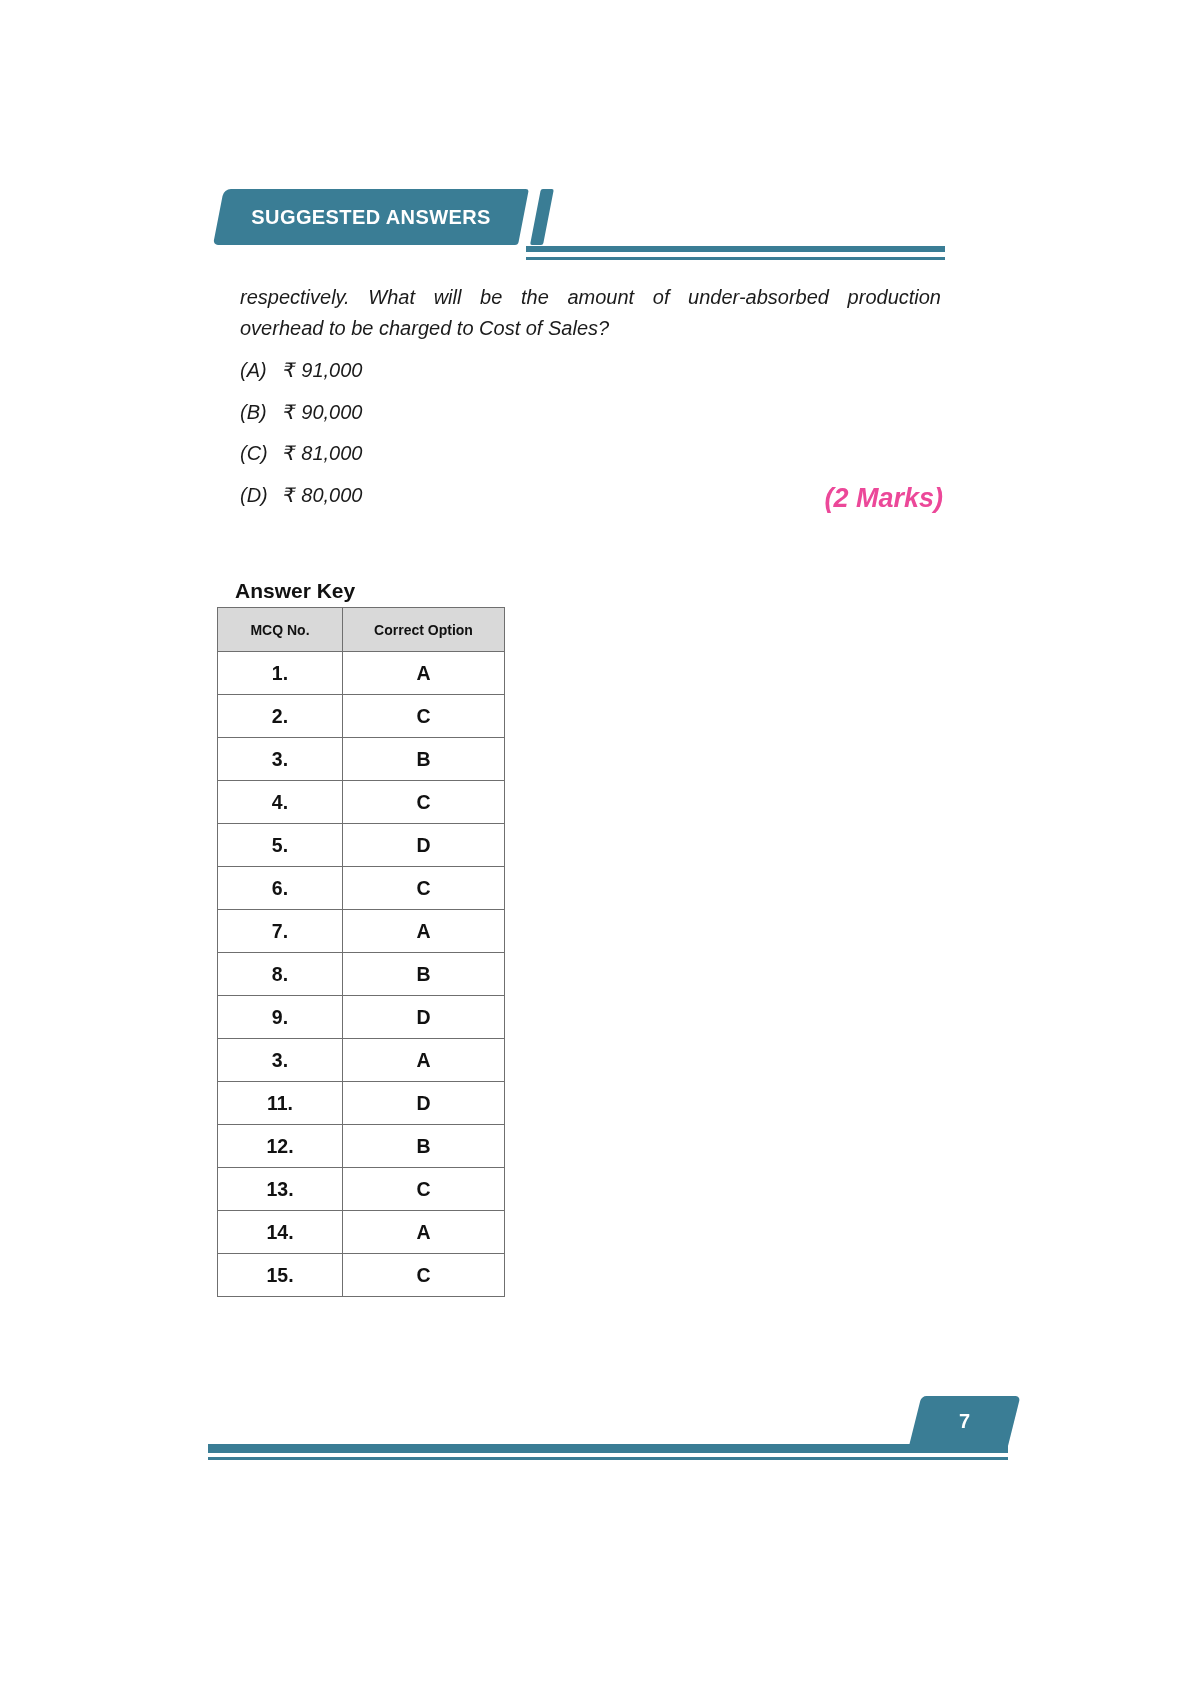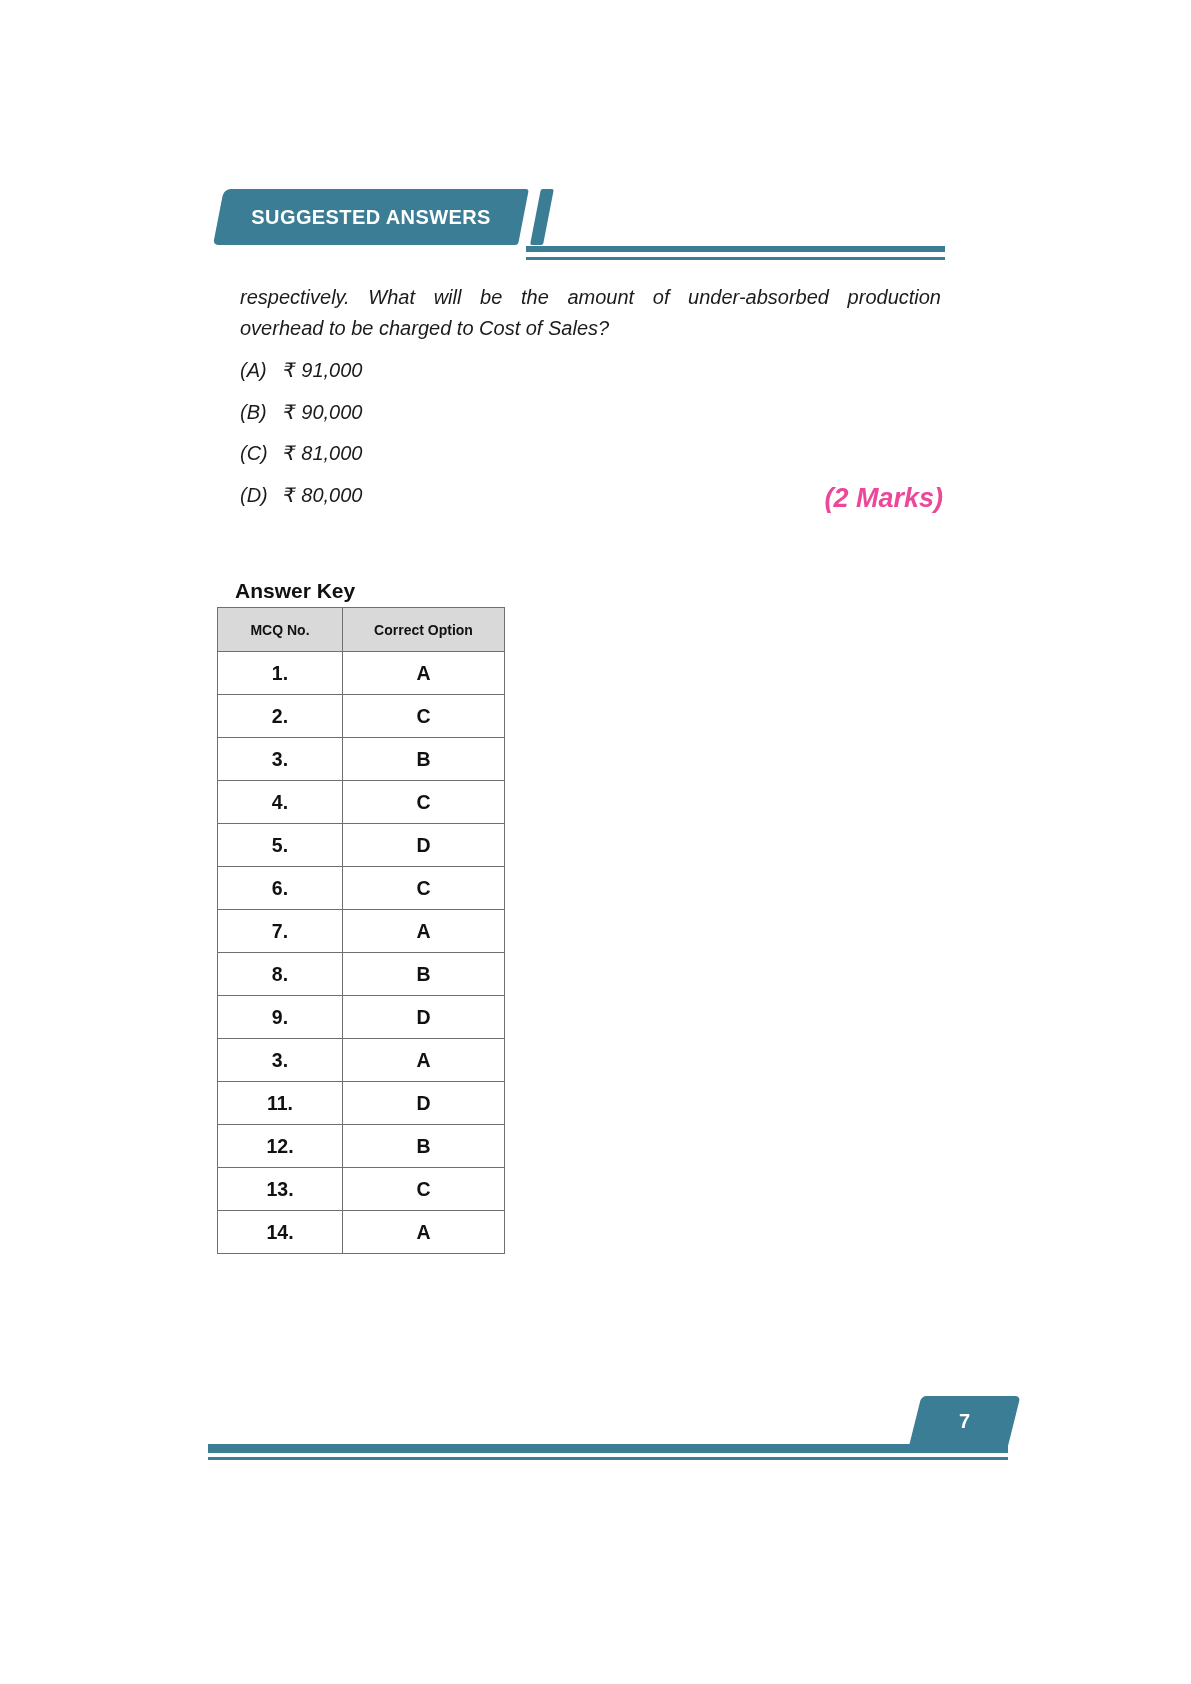--- a/index.html
+++ b/index.html
@@ -259,20 +259,24 @@
     <td>B</td>
   </tr>
         <tr>
     <td>13.</td>
     <td>C</td>
   </tr>
         <tr>
     <td>14.</td>
     <td>A</td>
   </tr>
+        <tr>
+    <td>15.</td>
+    <td>C</td>
+  </tr>
       </tbody>
   </table>
 
   <div class="footer-bar"></div>
   <div class="footer-thin"></div>
   <div class="page-badge">
     <span class="page-num">7</span>
   </div>
 
 </div>

